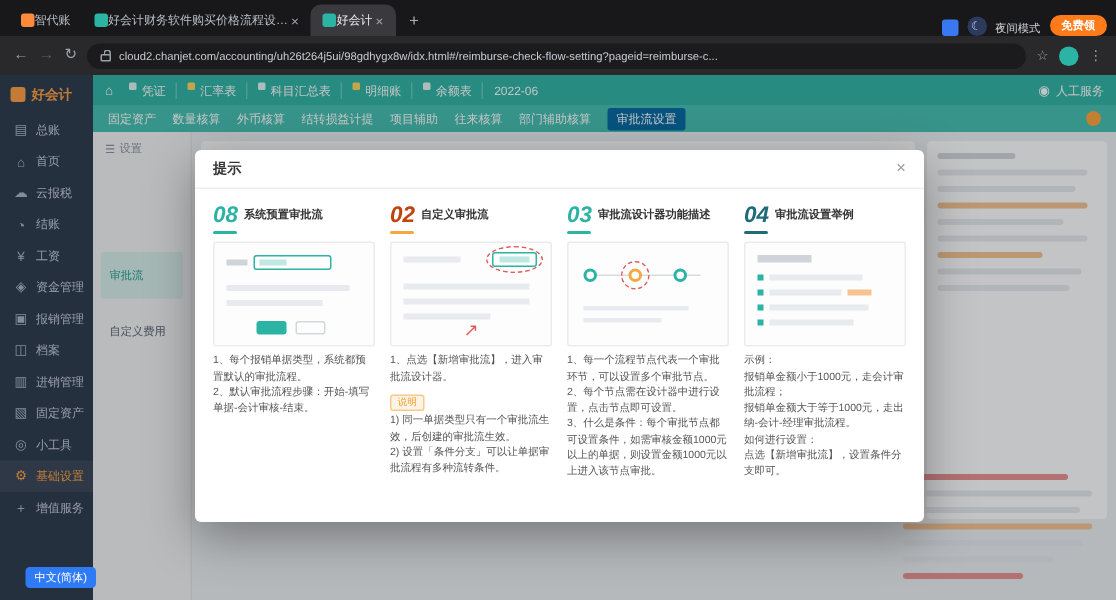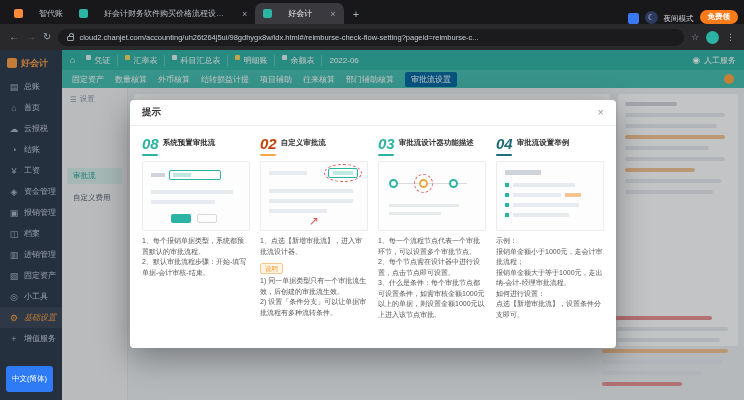--- a/index.html
+++ b/index.html
@@ -2,21 +2,21 @@
 <html><head>
 <meta charset="utf-8">
 <style>
   * { margin:0; padding:0; box-sizing:border-box; }
   html,body { width:744px; height:400px; overflow:hidden; }
   body { font-family:"Liberation Sans","DejaVu Sans",sans-serif; background:#000; }
   .screen { position:relative; width:744px; height:400px; background:#1b1b1d; }
 
   
   .titlebar { height:24px; background:#18181a; display:flex; align-items:flex-end; padding:0 6px; }
-  .tab { height:21px; display:flex; align-items:center; gap:16px; padding:0 8px; font-size:8px;
+  .tab { height:21px; display:flex; align-items:center; gap:0; padding:0 8px; font-size:8px;
          color:#b9bec6; border-radius:7px 7px 0 0; white-space:nowrap; overflow:hidden; }
   .tab .lbl { overflow:hidden; text-overflow:ellipsis; max-width:130px; }
   .tab.active { background:#3a3a3e; color:#ececee; }
   .fav { width:9px; height:9px; border-radius:2px; flex:none; }
   .fav.orange { background:#ff8a3c; } .fav.teal { background:#2bb3a3; }
   .tabx { font-size:9px; color:#9aa0a8; margin-left:2px; }
   .newtab { width:15px; height:15px; margin:0 0 3px 5px; color:#aab0b8; font-size:11px;
             display:flex; align-items:center; justify-content:center; }
   .tbright { margin-left:auto; display:flex; align-items:flex-end; gap:6px; padding-bottom:0; }
   .ext-ic { width:11px; height:11px; border-radius:2px; background:#3a78f2; }
@@ -43,21 +43,21 @@
 
   
   .app { position:absolute; top:50px; left:0; right:0; bottom:0; background:#eef0f3; overflow:hidden; }
 
   .sidenav { position:absolute; left:0; top:0; width:62px; bottom:0; background:#2d3a4d; z-index:1; }
   .logo { height:26px; display:flex; align-items:center; gap:4px; padding-left:7px; }
   .logo-ic { width:10px; height:10px; border-radius:2px; background:#ff9f43; }
   .logo-tx { color:#ff9f43; font-size:9px; font-weight:bold; }
   .snav-item { height:21px; display:flex; align-items:center; gap:5px; padding-left:9px; color:#c3cbd8; font-size:8px; }
   .snav-item .ic { font-size:9px; width:10px; text-align:center; color:#aab4c3; }
-  .snav-item.active { color:#ffa242; background:rgba(255,255,255,.06);font-style:italic; }
+  .snav-item.active { color:#ffa242; background:rgba(255,255,255,.06); }
   .snav-item.active .ic { color:#ffa242; }
   .i-home2::before{content:"⌂";} .i-ledger::before{content:"▤";} .i-cloud::before{content:"☁";}
   .i-close2::before{content:"◔";} .i-salary::before{content:"¥";} .i-invoice::before{content:"▦";}
   .i-funds::before{content:"◈";} .i-reimb::before{content:"▣";} .i-arch::before{content:"◫";}
   .i-inv2::before{content:"▥";} .i-fa::before{content:"▧";} .i-tools::before{content:"◎";}
   .i-gear::before{content:"⚙";} .i-plus2::before{content:"+";}
 
   .hdr1 { position:absolute; left:62px; top:0; right:0; height:20px; background:#2fb3a4; display:flex;
           align-items:center; padding:0 8px; color:#fff; z-index:1; }
   .hdr1 .home { font-size:9px; margin-right:4px; }
@@ -73,21 +73,21 @@
           align-items:center; gap:11px; padding:0 10px; color:#fff; font-size:8px; white-space:nowrap; z-index:1; }
   .hdr2 .t { flex:none; }
   .hdr2 .t.active { background:#0369a1; padding:2px 6px; border-radius:2px; }
   .hdr2 .help { margin-left:auto; width:10px; height:10px; border-radius:50%; background:#ffa53c; flex:none; }
 
   .subnav { position:absolute; left:62px; top:38px; width:66px; bottom:0; background:#f2f3f5;
             border-right:1px solid #e3e5e9; padding-top:6px; z-index:1; }
   .subnav .title { font-size:7.5px; color:#8a93a0; padding:0 8px; display:flex; gap:3px; align-items:center; }
   .i-burger::before{content:"☰";}
   .subnav .spacer { height:58px; }
-  .subnav .item { margin:6px 5px 0; height:16px; display:flex; align-items:center; padding:0 6px;
+  .subnav .item { margin:6px 5px 0; height:31px; display:flex; align-items:center; padding:0 6px;
                   font-size:7.5px; color:#5a6270; border-radius:2px; white-space:nowrap; }
   .subnav .item.active { background:#d8efeb; color:#1fa08f; }
 
   .card-top { position:absolute; left:134px; top:44px; right:134px; height:44px; background:#fff; border-radius:3px; padding:8px; }
   .card-r { position:absolute; right:6px; top:44px; width:120px; height:252px; background:#fff; border-radius:3px; padding:8px 7px; }
   .card-b { position:absolute; right:6px; bottom:6px; width:142px; height:84px; padding:6px; }
   .bar { height:4px; border-radius:2px; background:#e7eaee; margin-top:7px; }
   .bar.o { background:#f6c392; } .bar.r { background:#e89090; } .bar.d { background:#d3d7dd; }
 
   .mask { position:absolute; inset:0; background:rgba(15,18,22,.25); z-index:3; }
@@ -107,21 +107,21 @@
   .c-teal .num { color:#2bb3a3; } .c-teal .ubar { background:#2bb3a3; }
   .c-orange .num { color:#c2410c; } .c-orange .ubar { background:#f6a743; }
   .c-dark .num { color:#1f6b7a; } .c-dark .ubar { background:#1f6b7a; }
   .illus { margin-top:5px; height:70px; border:1px solid #ececec; background:#fdfdfd; position:relative;
            border-radius:2px; overflow:hidden; }
   .s-text { margin-top:5px; font-size:7px; line-height:1.5; color:#555; white-space:pre-line; }
   .tag { display:inline-block; margin:3px 0 1px; padding:0 4px; border:1px solid #f7c98c; background:#fef4e6;
          color:#f39c2b; font-size:6.5px; border-radius:2px; line-height:9px; }
   .i-arrow-red::before{content:"↗"; color:#e05b5b; font-size:12px;}
 
-  .ime { position:absolute; left:6px; bottom:8px; height:26px; padding:0 6px; border-radius:3px;
+  .ime { position:absolute; left:17px; bottom:8px; height:14px; padding:0 6px; border-radius:3px;
          background:#2f7bf6; color:#fff; font-size:7.5px; display:flex; align-items:center; z-index:9; }
 </style>
 </head>
 <body>
 
 <div class="screen">
 
   <div class="titlebar">
     <div class="tab">
       <span class="fav orange"></span>

